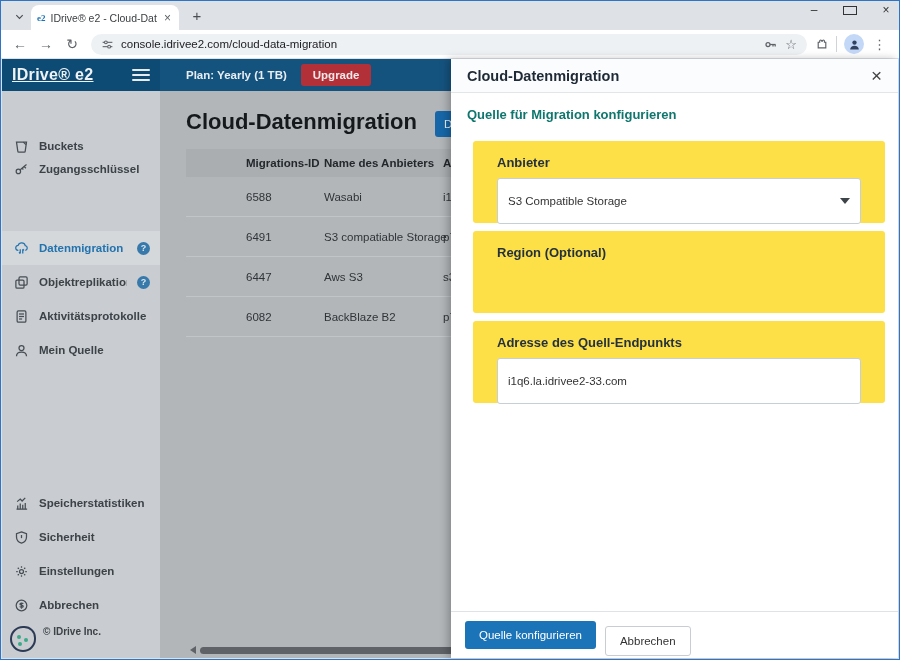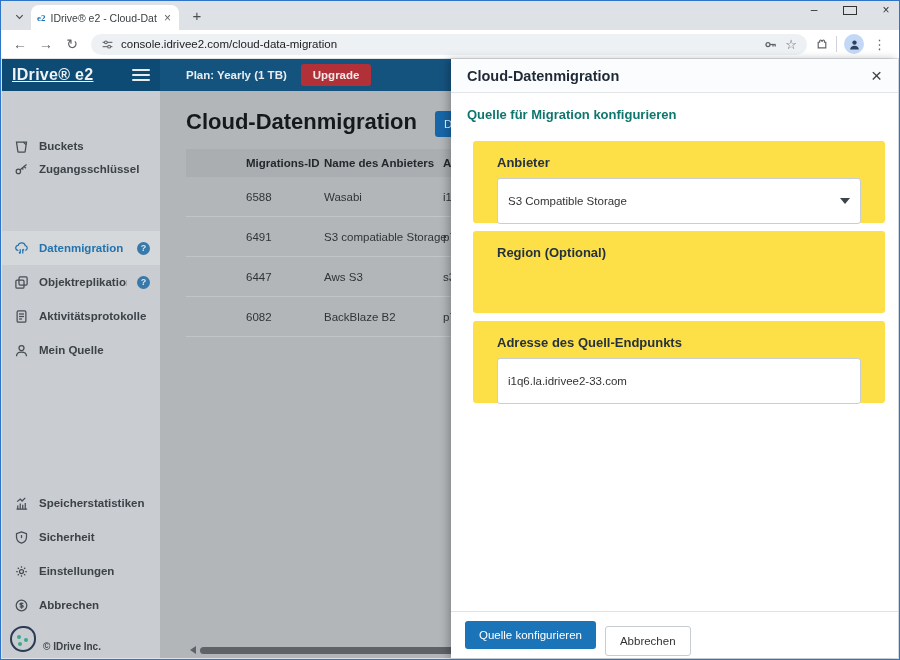--- a/index.html
+++ b/index.html
@@ -38,21 +38,21 @@
   .plan-label { color:#e8edf1; font-size:11.5px; font-weight:bold; }
   .upgrade-btn { background:#b23138; color:#f3e9ea; font-size:11.5px; font-weight:bold; border:none; border-radius:3px; padding:5px 12px; cursor:pointer; }
 
   .sidebar { position:absolute; left:0; top:32px; width:158px; bottom:0; background:#c9ccd0; }
   .side-item { position:absolute; left:0; width:158px; height:34px; display:flex; align-items:center; padding:0 10px 0 12px; gap:10px; cursor:pointer; color:#3b4248; }
   .side-item svg { flex:0 0 auto; stroke:#464d54; }
   .side-item .lbl { font-size:11.5px; font-weight:bold; flex:1; white-space:nowrap; overflow:hidden; }
   .side-item.active { background:#d5d8db; color:#2273ae; }
   .side-item.active svg { stroke:#2273ae; }
   .help-badge { width:13px; height:13px; border-radius:50%; background:#3779ab; color:#dfe7ee; font-size:9px; font-weight:bold; display:flex; align-items:center; justify-content:center; flex:0 0 auto; }
-  .copyright-row { position:absolute; left:8px; bottom:6px; display:flex; align-items:flex-end; gap:7px; }
+  .copyright-row { position:absolute; left:8px; bottom:6px; display:flex; align-items:flex-start; gap:7px; }
   .cookie-icon { width:26px; height:26px; border:2.5px solid #2b3a55; border-radius:50% 45% 50% 50%; position:relative; background:transparent; }
   .cookie-icon i { position:absolute; width:4px; height:4px; border-radius:50%; background:#3aa98a; }
   .copyright-text { font-size:10px; font-weight:bold; color:#3b4248; }
 
   .content { position:absolute; left:158px; top:32px; right:0; bottom:0; overflow:hidden; }
   .page-title { position:absolute; left:26px; top:18px; font-size:22px; font-weight:bold; color:#16191c; }
   .main-action-btn { position:absolute; left:275px; top:20px; width:60px; height:26px; background:#1767a8; color:#e8eef3; font-size:11.5px; border:none; border-radius:3px; text-align:left; padding-left:9px; cursor:pointer; }
   .mig-table { position:absolute; left:26px; top:58px; width:420px; }
   .t-row { position:relative; height:40px; border-bottom:1px solid #c2c5c8; }
   .t-row.head { height:28px; background:#aaaeb1; border-bottom:none; }

